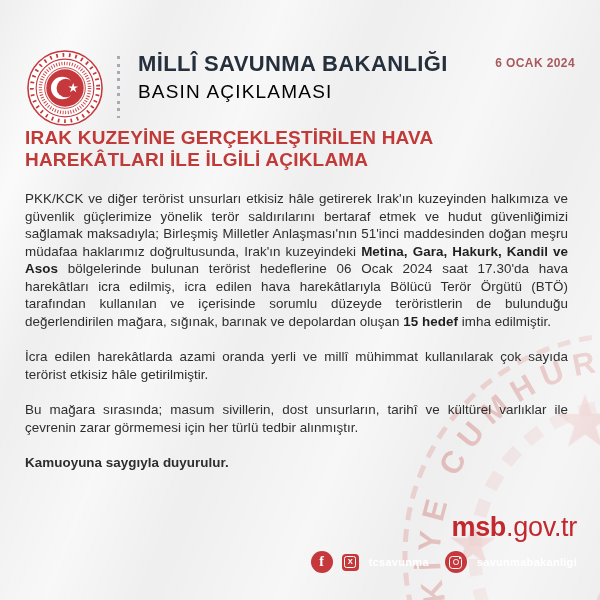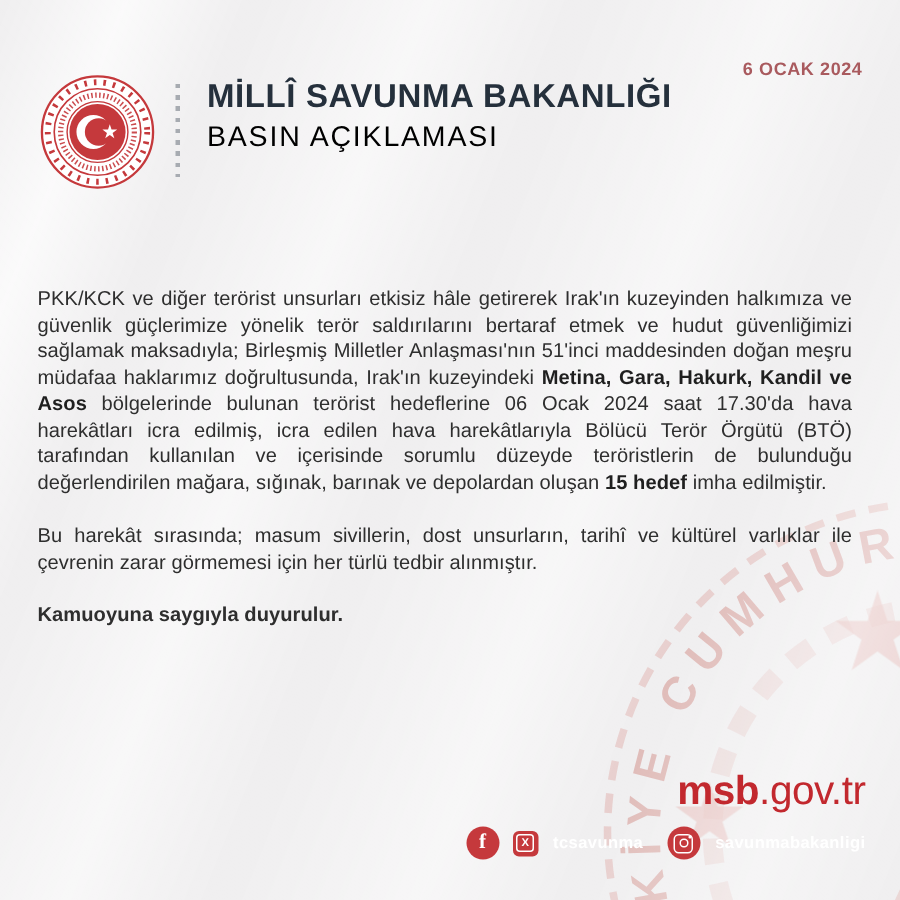--- a/index.html
+++ b/index.html
@@ -28,21 +28,21 @@
 
   
   .crest{position:absolute;left:26px;top:49px;width:78px;height:78px;}
   .vdots{
     position:absolute;left:117px;top:56px;height:62px;width:3px;
     background:repeating-linear-gradient(#a7abb1 0 3px,transparent 3px 7.5px);
   }
   .head-text{position:absolute;left:138px;top:51px;}
   .ministry{font-size:22px;font-weight:600;color:#25303c;letter-spacing:.4px;}
   .subtitle{font-size:19px;font-weight:400;color:#000000;letter-spacing:1.2px;margin-top:4px;}
-  .date{position:absolute;right:25px;top:39px;font-size:12px;font-weight:700;color:#a95a5e;letter-spacing:.4px;}
+  .date{position:absolute;right:25px;top:56px;font-size:12px;font-weight:700;color:#a95a5e;letter-spacing:.4px;}
 
   
   .title{
     position:absolute;left:25px;top:127px;max-width:508px;
     font-size:19px;line-height:21.5px;font-weight:800;color:#c03a38;
     letter-spacing:.2px;
   }
 
   
   .body{position:absolute;left:25px;top:190px;right:32px;}
@@ -112,24 +112,26 @@
 
     <div class="vdots"></div>
 
     <div class="head-text">
       <div class="ministry">MİLLÎ SAVUNMA BAKANLIĞI</div>
       <div class="subtitle">BASIN AÇIKLAMASI</div>
     </div>
 
     <div class="date">6 OCAK 2024</div>
 
+    <div class="title">IRAK KUZEYİNE GERÇEKLEŞTİRİLEN HAVA HAREKÂTLARI İLE İLGİLİ AÇIKLAMA</div>
 
     <div class="body">
       <p><span>PKK/KCK ve diğer terörist unsurları etkisiz hâle getirerek Irak'ın kuzeyinden halkımıza ve güvenlik güçlerimize yönelik terör saldırılarını bertaraf etmek ve hudut güvenliğimizi sağlamak maksadıyla; Birleşmiş Milletler Anlaşması'nın 51'inci maddesinden doğan meşru müdafaa haklarımız doğrultusunda, Irak'ın kuzeyindeki </span><b>Metina, Gara, Hakurk,  Kandil ve Asos</b><span> bölgelerinde bulunan terörist hedeflerine 06 Ocak 2024 saat 17.30'da hava harekâtları icra edilmiş, icra edilen hava harekâtlarıyla Bölücü Terör Örgütü (BTÖ) tarafından kullanılan ve içerisinde sorumlu düzeyde teröristlerin de bulunduğu değerlendirilen mağara, sığınak, barınak ve depolardan oluşan </span><b>15 hedef</b><span> imha edilmiştir.</span></p>
-      <p>Bu harekât sırasında; masum sivillerin, dost unsurların, tarihî ve kültürel varlıklar ile çevrenin zarar görmemesi için her türlü tedbir alınmıştır.</p>
+      <p>İcra edilen harekâtlarda azami oranda yerli ve millî mühimmat kullanılarak çok sayıda terörist etkisiz hâle getirilmiştir.</p>
+      <p>Bu mağara sırasında; masum sivillerin, dost unsurların, tarihî ve kültürel varlıklar ile çevrenin zarar görmemesi için her türlü tedbir alınmıştır.</p>
       <p class="closing">Kamuoyuna saygıyla duyurulur.</p>
     </div>
 
     <div class="website"><span class="wb">msb</span><span class="wr">.gov.tr</span></div>
 
     <div class="social">
       <div class="sicon fb">f</div>
       <div class="sicon xx">
         <div class="xin">X</div>
       </div>

